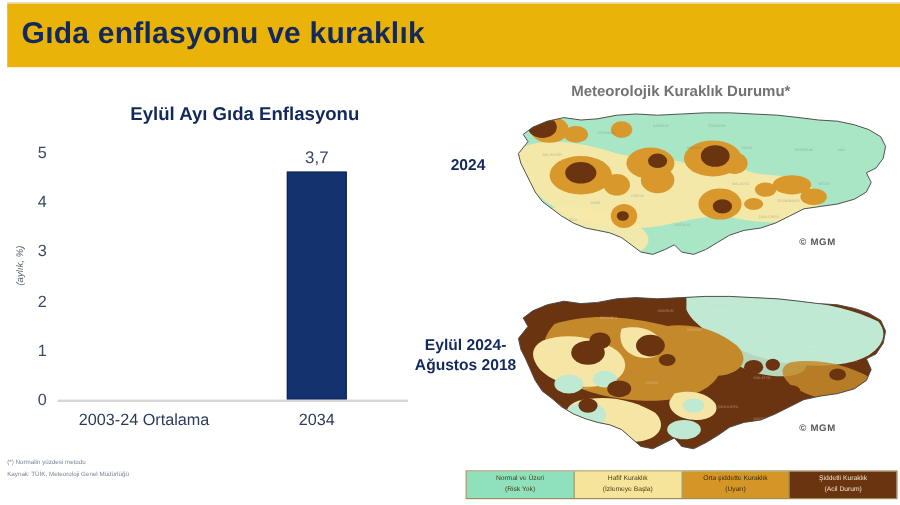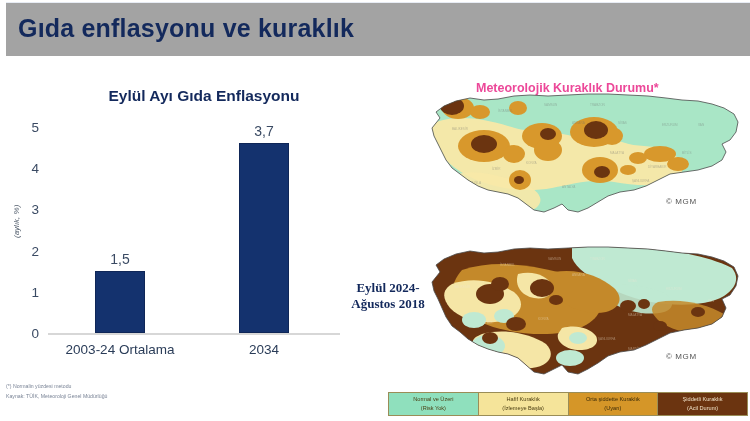--- a/index.html
+++ b/index.html
@@ -65,36 +65,36 @@
 
   
   #footnote {
     position: absolute; left: 6px; top: 382px;
     font-size: 5.2px; color: #7a8496; line-height: 1.85;
   }
 
   
   #map-panel { position: absolute; left: 336px; top: 58px; width: 414px; height: 330px; }
   #map-header {
-    position: absolute; left: 140px; top: 23px;
-    font-size: 12.5px; font-weight: bold; color: #ec4899; white-space: nowrap;
+    position: absolute; left: 140px; top: 11px;
+    font-size: 12.5px; font-weight: bold; color: #737373; white-space: nowrap;
   }
   .map-side-label {
     position: absolute; font-size: 13px; font-weight: bold; color: #13295c;
     text-align: center; line-height: 1.25;
   }
   #label-2024 { left: 8px; top: 72px; width: 92px; }
-  #label-eylul { left: 0px; top: 222px; width: 104px; font-family: Liberation Serif, serif; }
+  #label-eylul { left: 0px; top: 222px; width: 104px; }
 
   .map-wrap { position: absolute; }
   #map1 { left: 86px; top: 26px; width: 324px; height: 140px; }
   #map2 { left: 86px; top: 176px; width: 324px; height: 152px; }
   .map-wrap svg { display: block; width: 100%; height: 100%; }
   .mgm {
-    position: absolute; font-size: 8px; font-weight: normal; color: #555555;
+    position: absolute; font-size: 8px; font-weight: bold; color: #555555;
     letter-spacing: 0.6px; white-space: nowrap; padding-left: 12px;
   }
   #mgm1 { left: 232px; top: 113px; }
   #mgm2 { left: 232px; top: 118px; }
 
   
   #legend {
     position: absolute; left: 388px; top: 392px; width: 360px; height: 24px;
     display: flex; border: 1px solid #9a8d57;
   }
@@ -105,41 +105,37 @@
     font-size: 5.6px; line-height: 1.55; text-align: center;
     white-space: nowrap; overflow: hidden;
   }
   .legend-cell:last-child { border-right: none; }
 </style>
 </head>
 <body>
 
 <div id="slide">
 
-  <div id="title-band" style="background: #a3a3a3;">
+  <div id="title-band" style="background: #eab308;">
     <div id="title-text" style="color: rgb(19, 41, 92);">Gıda enflasyonu ve kuraklık</div>
   </div>
 
   <div id="chart-panel">
     <div id="chart-title">Eylül Ayı Gıda Enflasyonu</div>
     <div id="ylabel">(aylık, %)</div>
 
     <div id="plot">
 
       <div class="ytick" style="top:100%">0</div>
       <div class="ytick" style="top:80%">1</div>
       <div class="ytick" style="top:60%">2</div>
       <div class="ytick" style="top:40%">3</div>
       <div class="ytick" style="top:20%">4</div>
       <div class="ytick" style="top:0%">5</div>
 
-      <div class="bar-slot" style="left:0%">
-        <div class="bar" id="bar1" style="height: 30%; background: rgb(20, 50, 110);"></div>
-        <div class="bar-value" id="bar1val" style="bottom: calc(30% + 4px);">1,5</div>
-      </div>
 
       <div class="bar-slot" style="left:50%">
         <div class="bar" id="bar2" style="height: 92%; background: rgb(20, 50, 110);"></div>
         <div class="bar-value" id="bar2val" style="bottom: calc(92% + 4px);">3,7</div>
       </div>
     </div>
 
     <div id="axis-line"></div>
 
     <div class="xcat" style="left:120px">2003-24 Ortalama</div>
@@ -147,20 +143,21 @@
   </div>
 
   <div id="footnote">
     <div>(*) Normalin yüzdesi metodu</div>
     <div>Kaynak: TÜİK, Meteoroloji Genel Müdürlüğü</div>
   </div>
 
   <div id="map-panel">
     <div id="map-header">Meteorolojik Kuraklık Durumu*</div>
 
+    <div class="map-side-label" id="label-2024">2024</div>
 
     <div class="map-side-label" id="label-eylul">
       <div>Eylül 2024-</div>
       <div>Ağustos 2018</div>
     </div>
 
     <div class="map-wrap" id="map1">
       <svg viewBox="0 0 324 140" preserveAspectRatio="none">
         <defs>
           <clipPath id="tr1">

